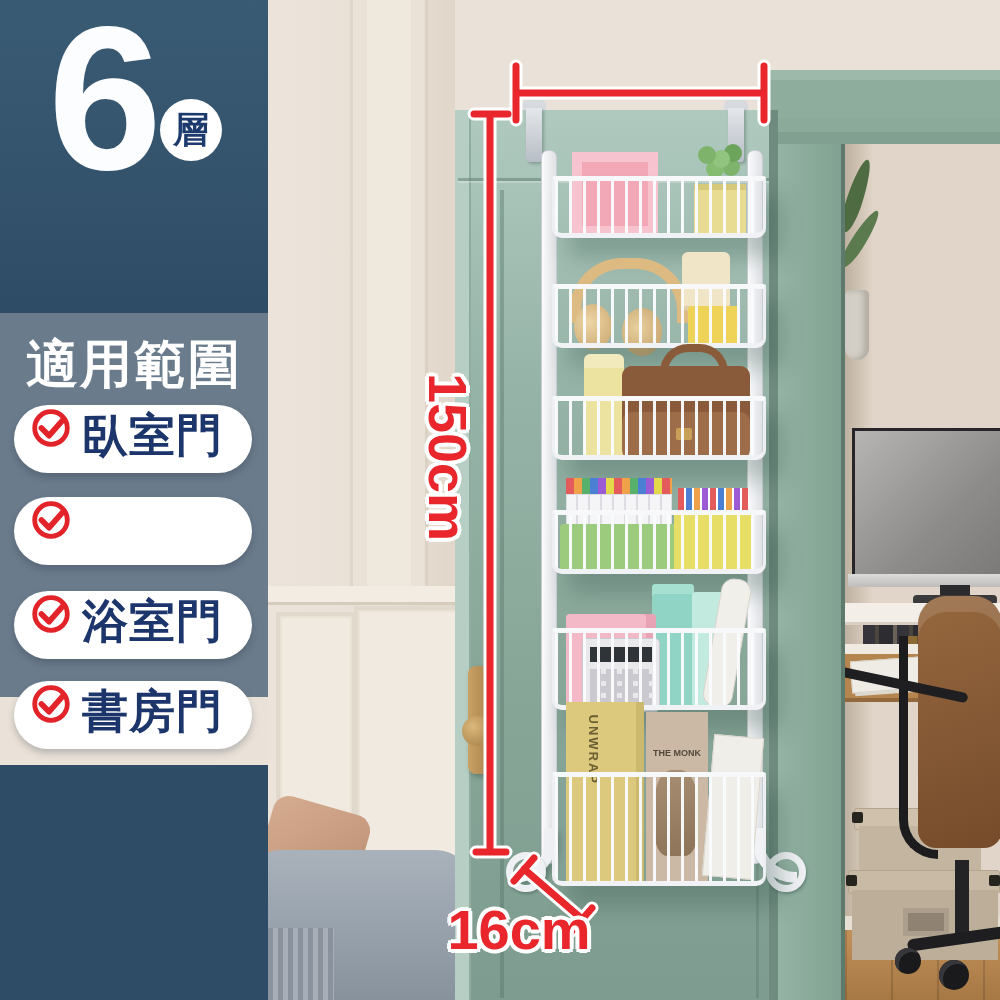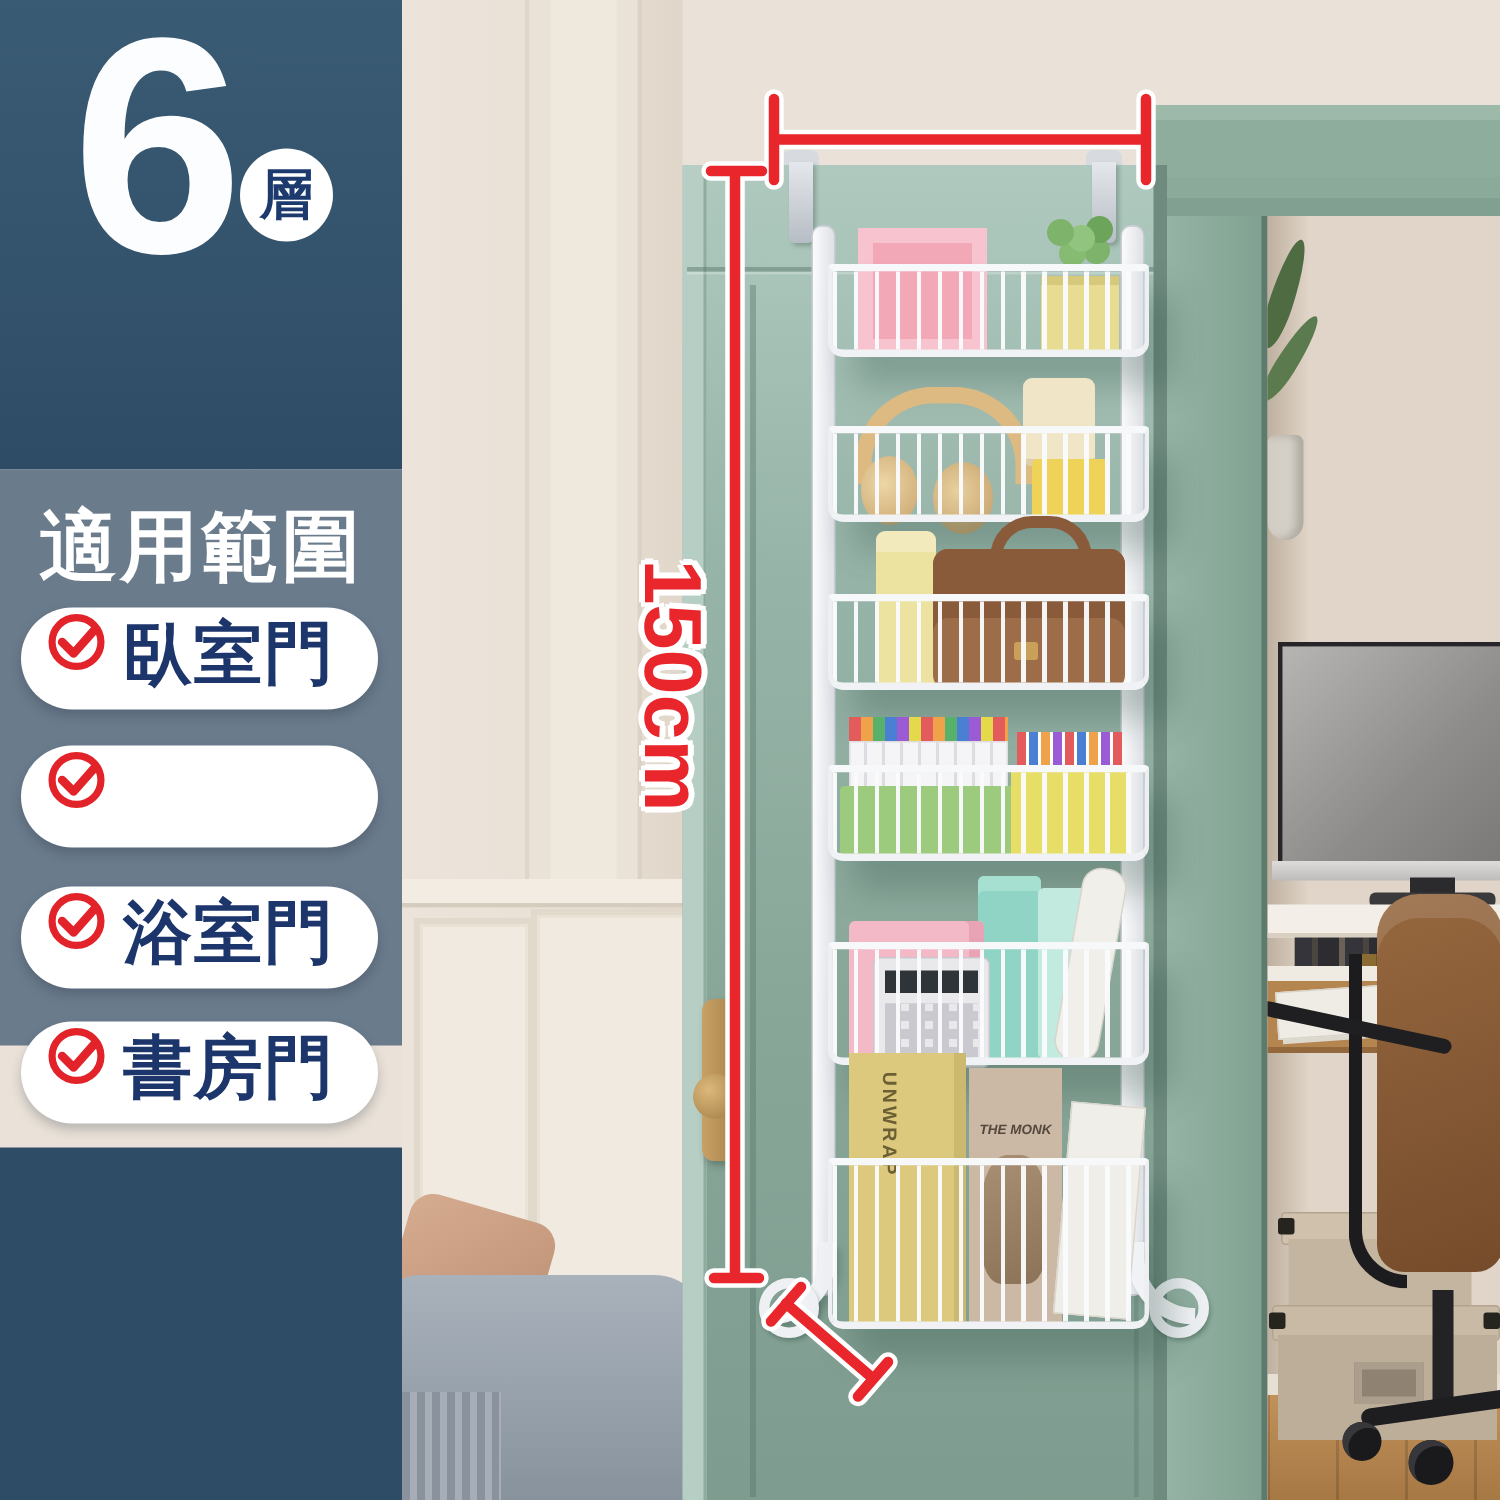--- a/index.html
+++ b/index.html
@@ -228,32 +228,33 @@
       <div class="abs" style="left:7px;top:30px;width:62px;height:36px;background:repeating-linear-gradient(0deg,#C9C9CF 0 7px,transparent 7px 12px),repeating-linear-gradient(90deg,#C9C9CF 0 11px,transparent 11px 16px);"></div>
     </div>
     <div class="bfront"></div>
   </div>
 
   <div class="tier" style="top:772px;height:114px;">
     <div class="item" style="left:14px;top:-70px;width:78px;height:180px;background:#DCC97E;box-shadow:inset -8px 0 0 #CBB96F;">
       <span class="abs" style="left:-28px;top:60px;width:110px;transform:rotate(90deg);font-size:13px;font-weight:bold;color:#6B5F33;letter-spacing:2px;">UNWRAP</span>
     </div>
     <div class="item" style="left:94px;top:-60px;width:62px;height:170px;background:#CBB9A6;">
-      <span class="abs" style="left:2px;top:36px;width:58px;font-size:9px;font-weight:bold;color:#54483C;text-align:center;font-style:italic;">THE MONK</span>
+      <span class="abs" style="left:2px;top:36px;width:58px;font-size:9px;font-weight:bold;color:#54483C;text-align:center;">THE MONK</span>
       <div class="abs" style="left:8px;top:58px;width:44px;height:86px;background:linear-gradient(160deg,#A98F73,#8C7357);border-radius:40% 40% 30% 30%;"></div>
     </div>
     <div class="item" style="left:156px;top:-36px;width:48px;height:140px;background:#F0EEE9;border:1px solid #DAD6CC;transform:rotate(5deg);"></div>
     <div class="bfront"></div>
   </div>
 
   <svg class="dims" width="1000" height="1000" viewBox="0 0 1000 1000">
     <path d="M516 93H764M516 66V120M764 66V120M490 117V852M474 114H508M476 852H506M524 869L582 919M534 858L514 881M592 908L572 931" fill="none" stroke="#FFFFFF" stroke-width="13" stroke-linecap="round"></path>
     <path d="M516 93H764M516 66V120M764 66V120M490 117V852M474 114H508M476 852H506M524 869L582 919M534 858L514 881M592 908L572 931" fill="none" stroke="#E8262B" stroke-width="7" stroke-linecap="round"></path>
   </svg>
   <div class="dim dim-h">150cm</div>
+  <div class="dim dim-d">16cm</div>
 
   <aside class="abs sidebar">
     <div class="abs sb-top">
       <div class="abs six">6</div>
       <div class="abs unit-circle">
         <span>層</span>
       </div>
     </div>
     <div class="abs sb-mid">
       <div class="sb-title">適用範圍</div>

